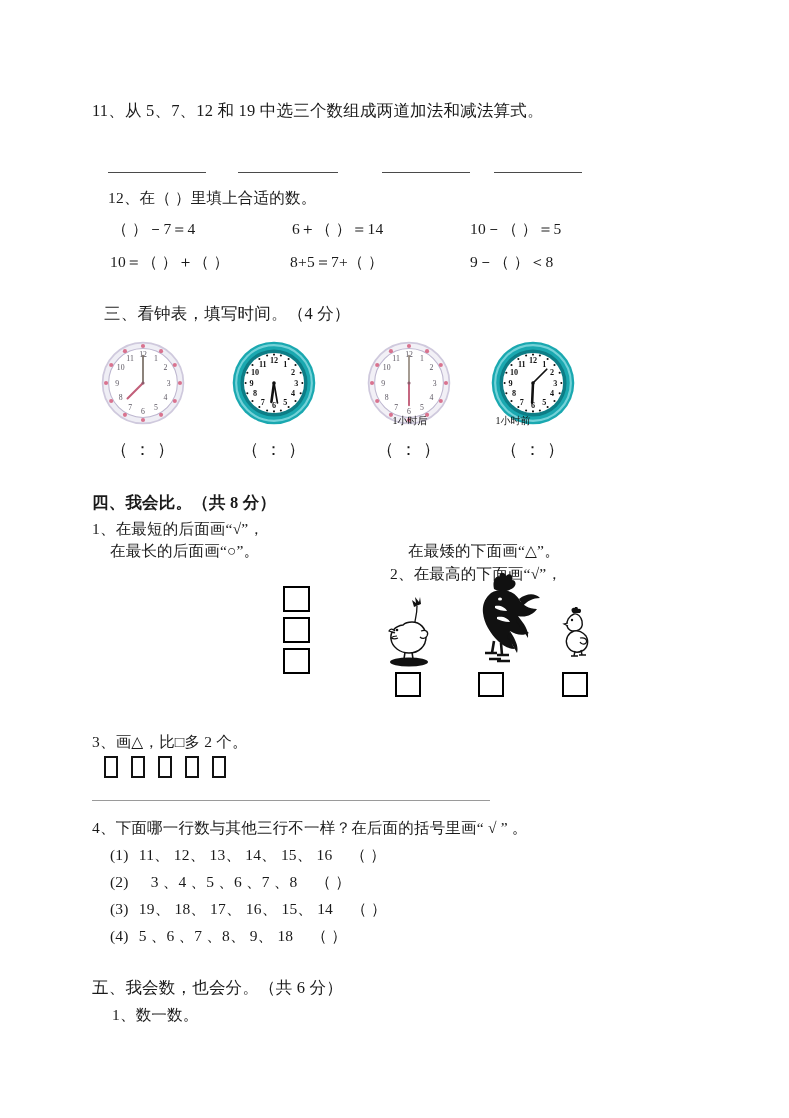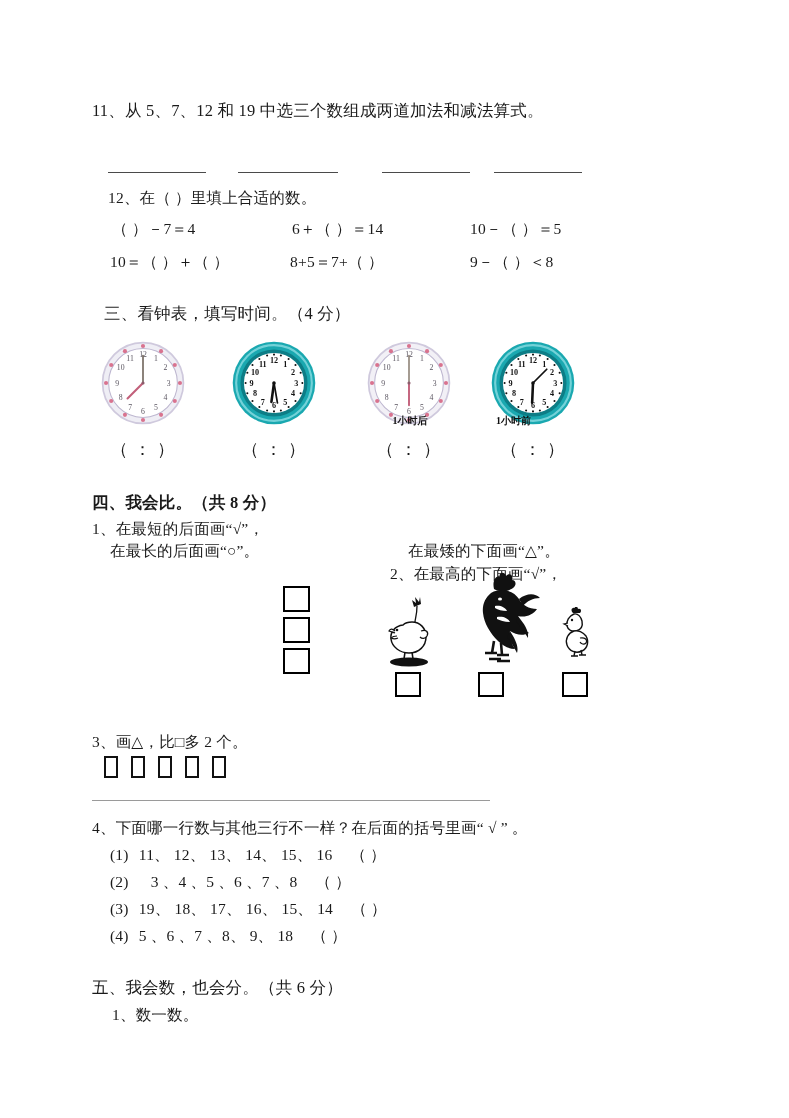--- a/index.html
+++ b/index.html
@@ -40,21 +40,21 @@
     letter-spacing: 0.2px;
   }
   .eq {
     font-size: 15.5px;
     white-space: nowrap;
     letter-spacing: 0.3px;
   }
   .small-caption {
     font-size: 10px;
     white-space: nowrap;
-    font-weight: bold;
+    font-weight: normal;
     color: #111;
   }
   .blank-time {
     font-size: 17px;
     white-space: nowrap;
     letter-spacing: 1px;
   }
 
   
   .blank-rule {
@@ -275,21 +275,21 @@
           <text x="28" y="65">8</text>
         <text x="24" y="53">9</text>
           <text x="28" y="41">10</text>
           <text x="37" y="31">11</text>
       </g>
       <line x1="50" y1="50" x2="49" y2="73" stroke="#111" stroke-width="3" stroke-linecap="round"></line>
       <line x1="50" y1="50" x2="66" y2="34" stroke="#111" stroke-width="2" stroke-linecap="round"></line>
       <circle cx="50" cy="50" r="2" fill="#111"></circle>
     </svg>
   </div>
-  <div class="abs small-caption" style="left:496px; top:414px; width:76px; text-align:left;">1小时前</div>
+  <div class="abs small-caption" style="left:475px; top:414px; width:76px; text-align:center;">1小时前</div>
 
   <div class="abs blank-time" style="left:100px; top:438px; width:86px; text-align:center;">（    ：    ）</div>
   <div class="abs blank-time" style="left:231px; top:438px; width:86px; text-align:center;">（    ：    ）</div>
   <div class="abs blank-time" style="left:366px; top:438px; width:86px; text-align:center;">（    ：    ）</div>
   <div class="abs blank-time" style="left:490px; top:438px; width:86px; text-align:center;">（    ：    ）</div>
 
   <div class="abs sec-head" style="left:92px; top:492px;font-weight:bold;">四、我会比。（共 8 分）</div>
 
   <div class="abs sub-line" style="left:92px; top:519px;">1、在最短的后面画“√”，</div>
   <div class="abs sub-line" style="left:110px; top:541px;">在最长的后面画“○”。</div>

